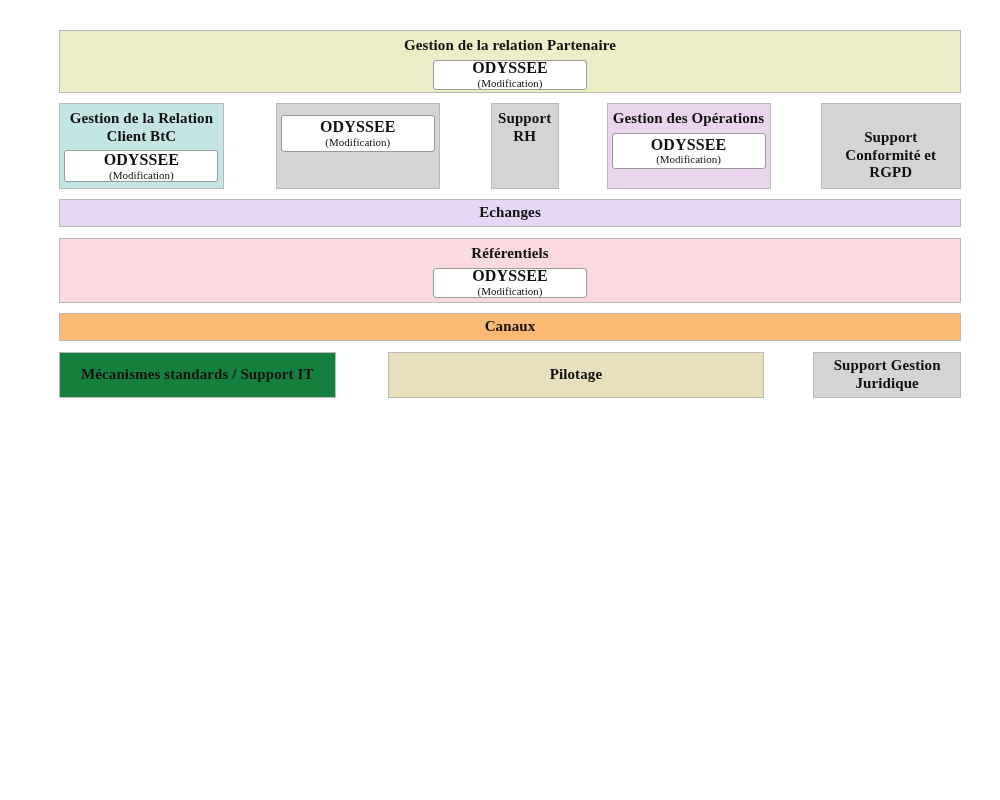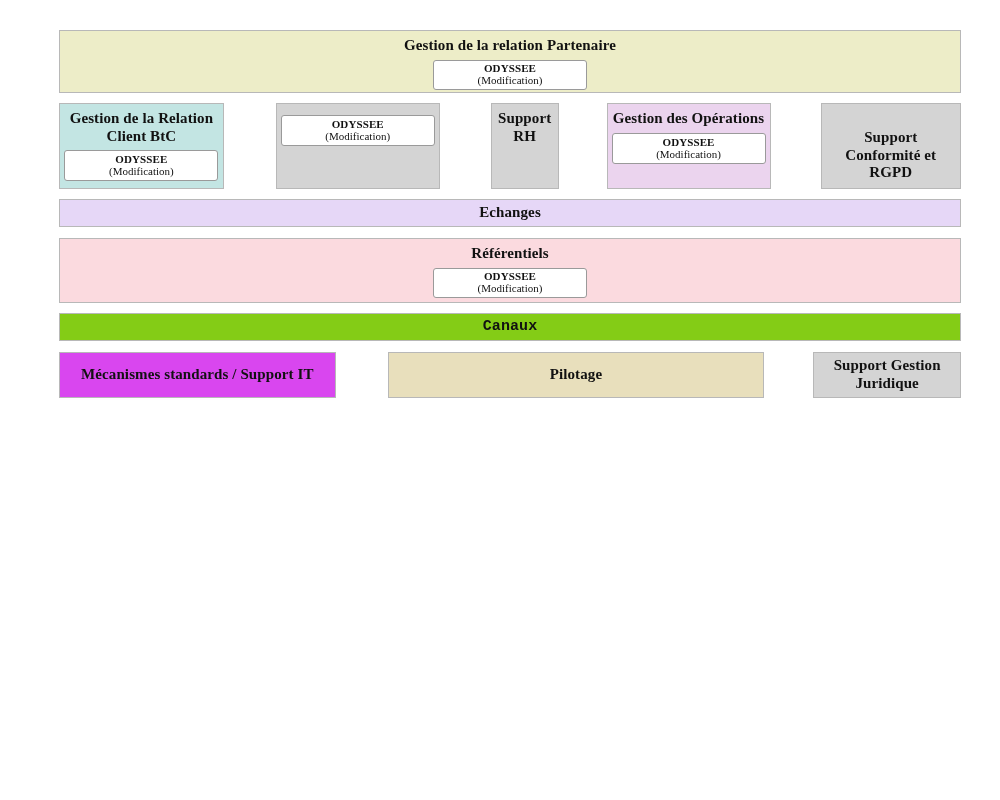--- a/index.html
+++ b/index.html
@@ -53,21 +53,21 @@
     min-height: 30px;
     margin-top: 5px;
     display: flex;
     flex-direction: column;
     align-items: center;
     justify-content: center;
     padding: 2px 4px;
   }
   .app-name {
     font-weight: bold;
-    font-size: 11px;
+    font-size: 16px;
     line-height: 1.12;
     color: #111111;
     letter-spacing: 0.1px;
     text-align: center;
   }
   .app-state {
     font-size: 11px;
     line-height: 1.15;
     color: #111111;
   }
@@ -159,27 +159,27 @@
     <div class="block" style="background:#FBDADF;">
       <div class="block-title">Référentiels</div>
       <div class="app-chip">
         <div class="app-name">ODYSSEE</div>
         <div class="app-state">(Modification)</div>
       </div>
     </div>
   </div>
 
   <div class="row row-5">
-    <div class="block" style="background:#84cc16;font-family:Liberation Mono, monospace;">
+    <div class="block" style="background:#fdba74;">
       <div class="block-title">Canaux</div>
     </div>
   </div>
 
   <div class="row row-6">
-    <div class="block" style="background:#d946ef;">
+    <div class="block" style="background:#15803d;">
       <div class="block-title">Mécanismes standards / Support IT</div>
     </div>
     <div class="block" style="background:#E8DFBC;">
       <div class="block-title">Pilotage</div>
     </div>
     <div class="block" style="background:#D4D4D4;">
       <div class="block-title">Support Gestion Juridique</div>
     </div>
   </div>
 

